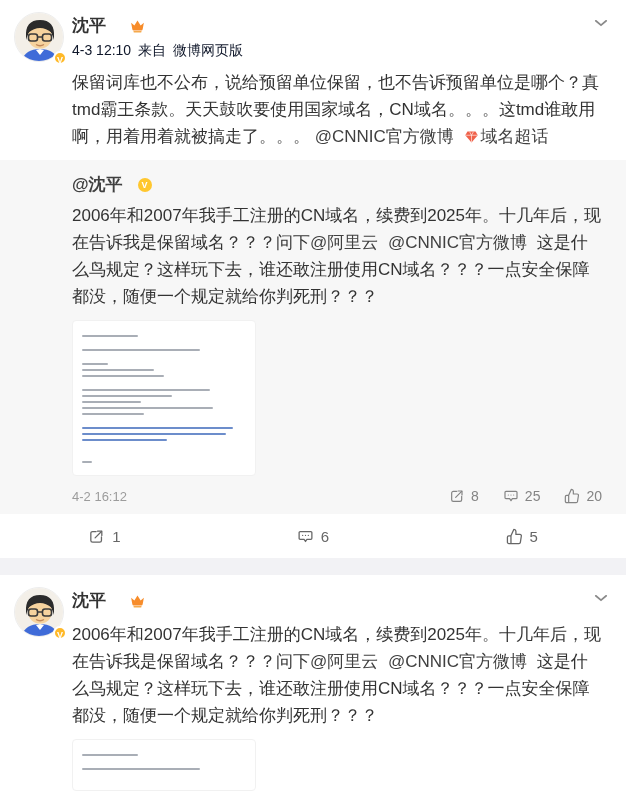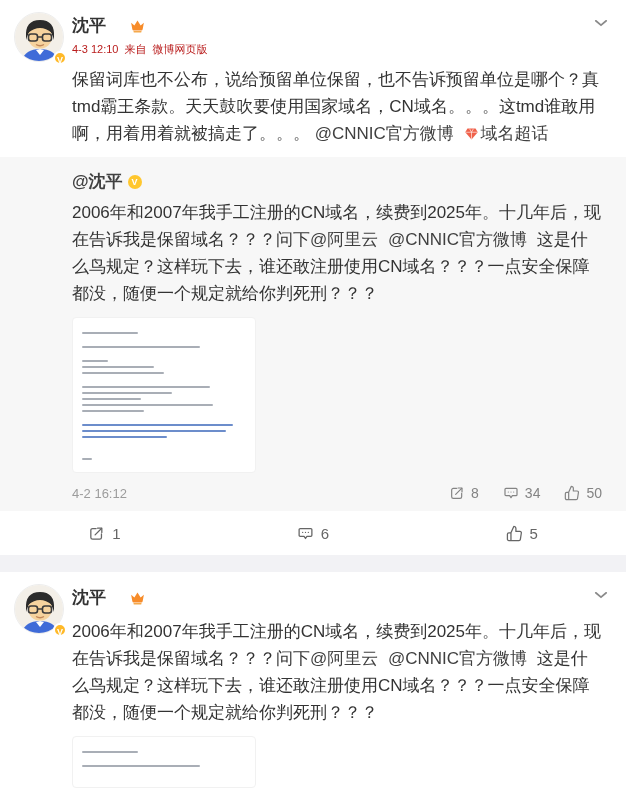--- a/index.html
+++ b/index.html
@@ -18,30 +18,30 @@
     position:absolute; right:-3px; bottom:-3px; width:14px; height:14px;
     border-radius:50%; background:#ffb928; color:#fff;
     font-size:9px; font-weight:bold; line-height:14px; text-align:center;
     border:2px solid #fff;
   }
   .chevron { position:absolute; right:16px; top:14px; width:18px; height:18px; color:#8a8a8a; cursor:pointer; }
   .header { margin-left:72px; padding-top:4px; }
   .name-row { display:flex; align-items:center; gap:23px; }
   .name { font-size:17px; font-weight:700; color:#333; text-decoration:none; }
   .crown { display:inline-flex; width:17px; height:17px; }
-  .meta { margin-top:5px; font-size:11px; color:#b91c1c; }
+  .meta { margin-top:5px; font-size:14px; color:#0f172a; }
   .meta span { margin-right:3px; }
   .text { margin:9px 24px 10px 72px; font-size:17px; line-height:27px; color:#333; }
   .link { color:#404040; text-decoration:none; }
   .text .link, .quote-text .link { margin-right:5px; }
   .topic { white-space:nowrap;font-family:Liberation Serif, serif; }
   .gem { display:inline-block; width:15px; height:15px; vertical-align:-2px; margin-right:2px; }
 
   .quote { background:#f7f7f7; padding:13px 24px 10px 72px; }
-  .quote-author-row { display:flex; align-items:center; gap:5px; font-size:17px; font-weight:700; }
+  .quote-author-row { display:flex; align-items:center; gap:15px; font-size:17px; font-weight:700; }
   .vsmall {
     width:14px; height:14px; border-radius:50%; background:#ffc72e; color:#fff;
     font-size:9px; font-weight:bold; line-height:14px; text-align:center; display:inline-block;
   }
   .quote-text { margin-top:6px; font-size:17px; line-height:27px; }
   .shot {
     margin:10px 0 0 0; width:184px; background:#fff; border:1px solid #f1f1f1;
     border-radius:4px; padding:10px 9px 8px 9px; cursor:pointer;
   }
   .ln { height:2px; margin:4px 0; background:#a9aeb6; border-radius:1px; }
@@ -159,27 +159,27 @@
               </svg>
             <span>8</span>
           </span>
           <span class="stat">
             <svg viewBox="0 0 24 24" fill="none" stroke="currentColor" stroke-width="1.8" stroke-linejoin="round">
                 <path d="M4.5 5h15A1.5 1.5 0 0 1 21 6.5v8a1.5 1.5 0 0 1-1.5 1.5H14l-2 3-2-3H4.5A1.5 1.5 0 0 1 3 14.5v-8A1.5 1.5 0 0 1 4.5 5Z"></path>
                 <circle cx="8" cy="10.5" r="0.9" fill="currentColor" stroke="none"></circle>
                 <circle cx="12" cy="10.5" r="0.9" fill="currentColor" stroke="none"></circle>
                 <circle cx="16" cy="10.5" r="0.9" fill="currentColor" stroke="none"></circle>
               </svg>
-            <span>34</span>
+            <span>25</span>
           </span>
           <span class="stat">
             <svg viewBox="0 0 24 24" fill="none" stroke="currentColor" stroke-width="1.8" stroke-linecap="round" stroke-linejoin="round">
                 <path d="M14 9V5a3 3 0 0 0-3-3l-4 9v11h11.28a2 2 0 0 0 2-1.7l1.38-9a2 2 0 0 0-2-2.3zM7 22H4a2 2 0 0 1-2-2v-7a2 2 0 0 1 2-2h3"></path>
               </svg>
-            <span>50</span>
+            <span>20</span>
           </span>
         </div>
       </div>
     </section>
 
     <div class="actionbar">
       <div class="action">
         <svg viewBox="0 0 24 24" fill="none" stroke="currentColor" stroke-width="1.8" stroke-linecap="round" stroke-linejoin="round">
             <path d="M11.5 5H6.5A2.5 2.5 0 0 0 4 7.5v10A2.5 2.5 0 0 0 6.5 20h10a2.5 2.5 0 0 0 2.5-2.5V12.5"></path>
             <path d="M10 14L19 5"></path>

